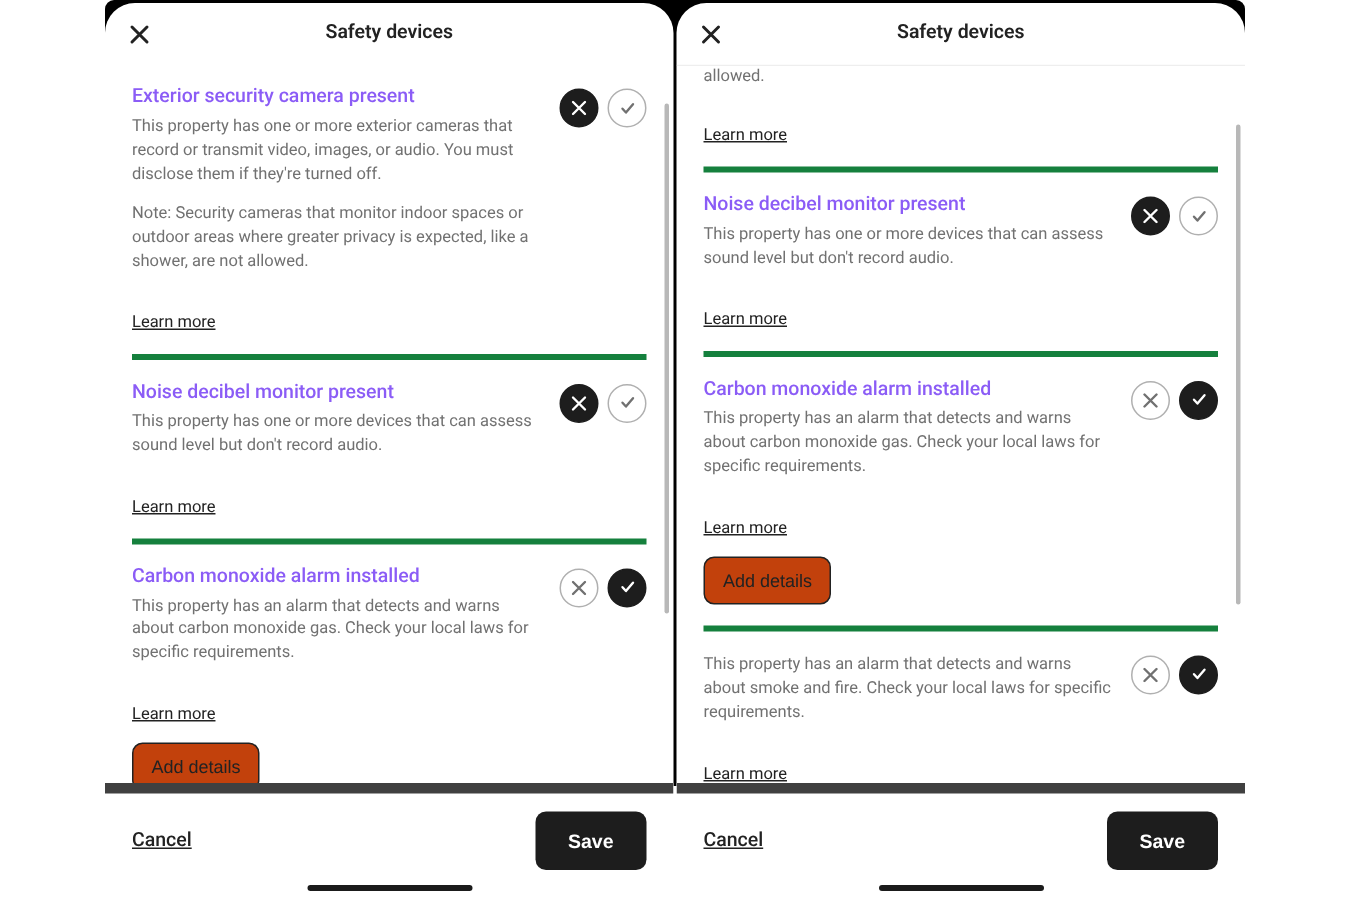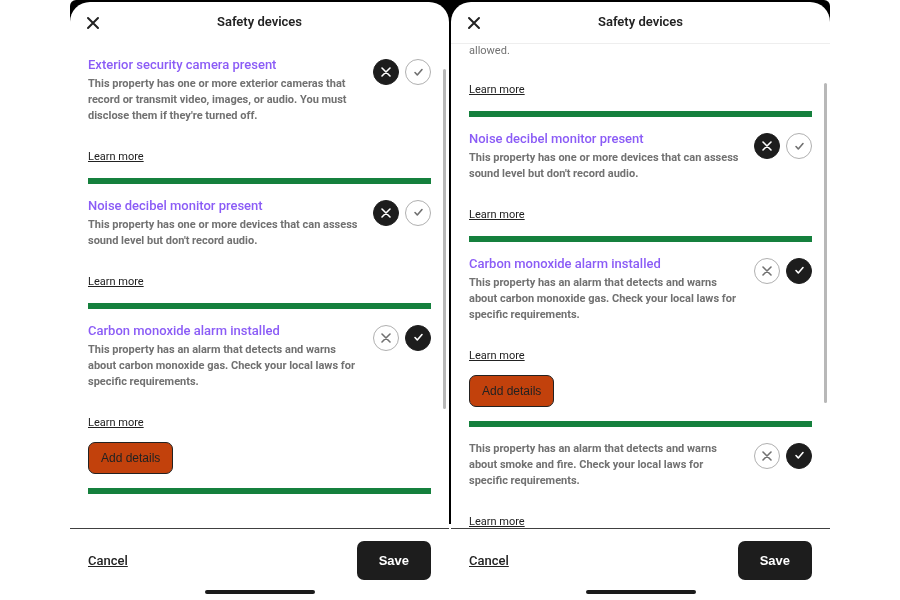--- a/index.html
+++ b/index.html
@@ -7,34 +7,34 @@
   body { background: #fff; display:flex; justify-content:center; align-items:flex-start;}
   .stage { width: 760px; height: 524px; display:flex; background:#000; border-radius:6px; padding:2px 0; gap:2px;}
   .phone { flex:1; height:596px; background:#fff; border-radius:20px; overflow:hidden; display:flex; flex-direction:column; position:relative;}
   .phone::after{ content:""; position:absolute; left:50%; bottom:4px; transform:translateX(-50%); width:110px; height:4px; border-radius:3px; background:#1b1b1b;}
   .header { padding:12px 18px 14px 18px; position:relative; flex:0 0 auto; display:flex; align-items:center; justify-content:center;}
   .header .title { font-size:13px; font-weight:600; color:#222;}
   .header .close { position:absolute; left:14px; top:12px; width:18px; height:18px; display:flex; align-items:center; justify-content:center; cursor:pointer;}
   .scroll { flex:1 1 auto; overflow:hidden; padding:0 18px; position:relative;}
   .scroll-inner{ display:flex; flex-direction:column; }
   .scroll-track{ position:absolute; right:3px; width:3px; background:#b8b8b8; border-radius:2px;}
-  .item { display:flex; padding:14px 0 14px 0; border-bottom:6px solid #15803d; gap:10px;}
+  .item { display:flex; padding:14px 0 14px 0; border-bottom:4px solid #15803d; gap:10px;}
   .item:last-child{ border-bottom:none;}
   .item-main{ flex:1; }
   .item-title{ font-size:13px; font-weight:500; color:#8b5cf6; margin-bottom:4px;}
-  .item-desc{ font-size:11px; line-height:1.45; color:#717171; margin-bottom:10px;font-weight:bold;}
+  .item-desc{ font-size:11px; line-height:1.45; color:#717171; margin-bottom:10px;}
   .item-note{ font-size:11px; line-height:1.45; color:#717171; margin-bottom:10px;}
   .learn{ font-size:11px; color:#222; text-decoration:underline; display:inline-block; cursor:pointer;margin-top:16px;}
   .toggle-col{ display:flex; gap:6px; align-items:flex-start; padding-top:2px;}
   .tbtn{ width:26px; height:26px; border-radius:50%; border:1px solid #b0b0b0; background:#fff; display:flex; align-items:center; justify-content:center; cursor:pointer;}
   .tbtn svg{ display:block;}
   .tbtn.sel{ background:#1d1d1d; border-color:#1d1d1d;}
   .tbtn.sel svg *{ stroke:#fff;}
   .addbtn{ margin-top:12px; font-size:12px; font-weight:500; color:#222; border:1px solid #222; background:#c2410c; padding:8px 12px; border-radius:7px; cursor:pointer;}
-  .footer{ border-top:1px solid #404040; padding:12px 18px 18px 18px; display:flex; align-items:center; justify-content:space-between; flex:0 0 auto; background:#fff;}
+  .footer{ border-top:7px solid #404040; padding:12px 18px 18px 18px; display:flex; align-items:center; justify-content:space-between; flex:0 0 auto; background:#fff;}
   .cancel{ font-size:13px; font-weight:500; color:#222; text-decoration:underline; cursor:pointer;}
   .save{ font-size:13px; font-weight:600; background:#1d1d1d; color:#fff; border:none; border-radius:7px; padding:12px 22px; cursor:pointer;}
   .cutline{ font-size:11px; color:#717171;}
   .whitespace{ height:4px;}
   .topshadow{ height:1px; background:#eee; margin:0 -18px;}
 </style>
 </head>
 <body>
 
 <div class="stage">
@@ -50,20 +50,21 @@
     </div>
 
     <div class="scroll">
       <div class="scroll-track" id="sb-left" style="top: 26px; height: 340px;"></div>
       <div class="scroll-inner">
 
         <div class="item">
           <div class="item-main">
             <div class="item-title">Exterior security camera present</div>
             <div class="item-desc">This property has one or more exterior cameras that record or transmit video, images, or audio. You must disclose them if they're turned off.</div>
+            <div class="item-note">Note: Security cameras that monitor indoor spaces or outdoor areas where greater privacy is expected, like a shower, are not allowed.</div>
             <span class="learn">Learn more</span>
           </div>
           <div class="toggle-col">
             <div class="tbtn sel">
                 <svg width="10" height="10" viewBox="0 0 10 10">
                   <path d="M1 1 L9 9 M9 1 L1 9" stroke="#717171" stroke-width="1.6" stroke-linecap="round"></path>
                 </svg>
               </div>
             <div class="tbtn">
                 <svg width="11" height="11" viewBox="0 0 11 11">

